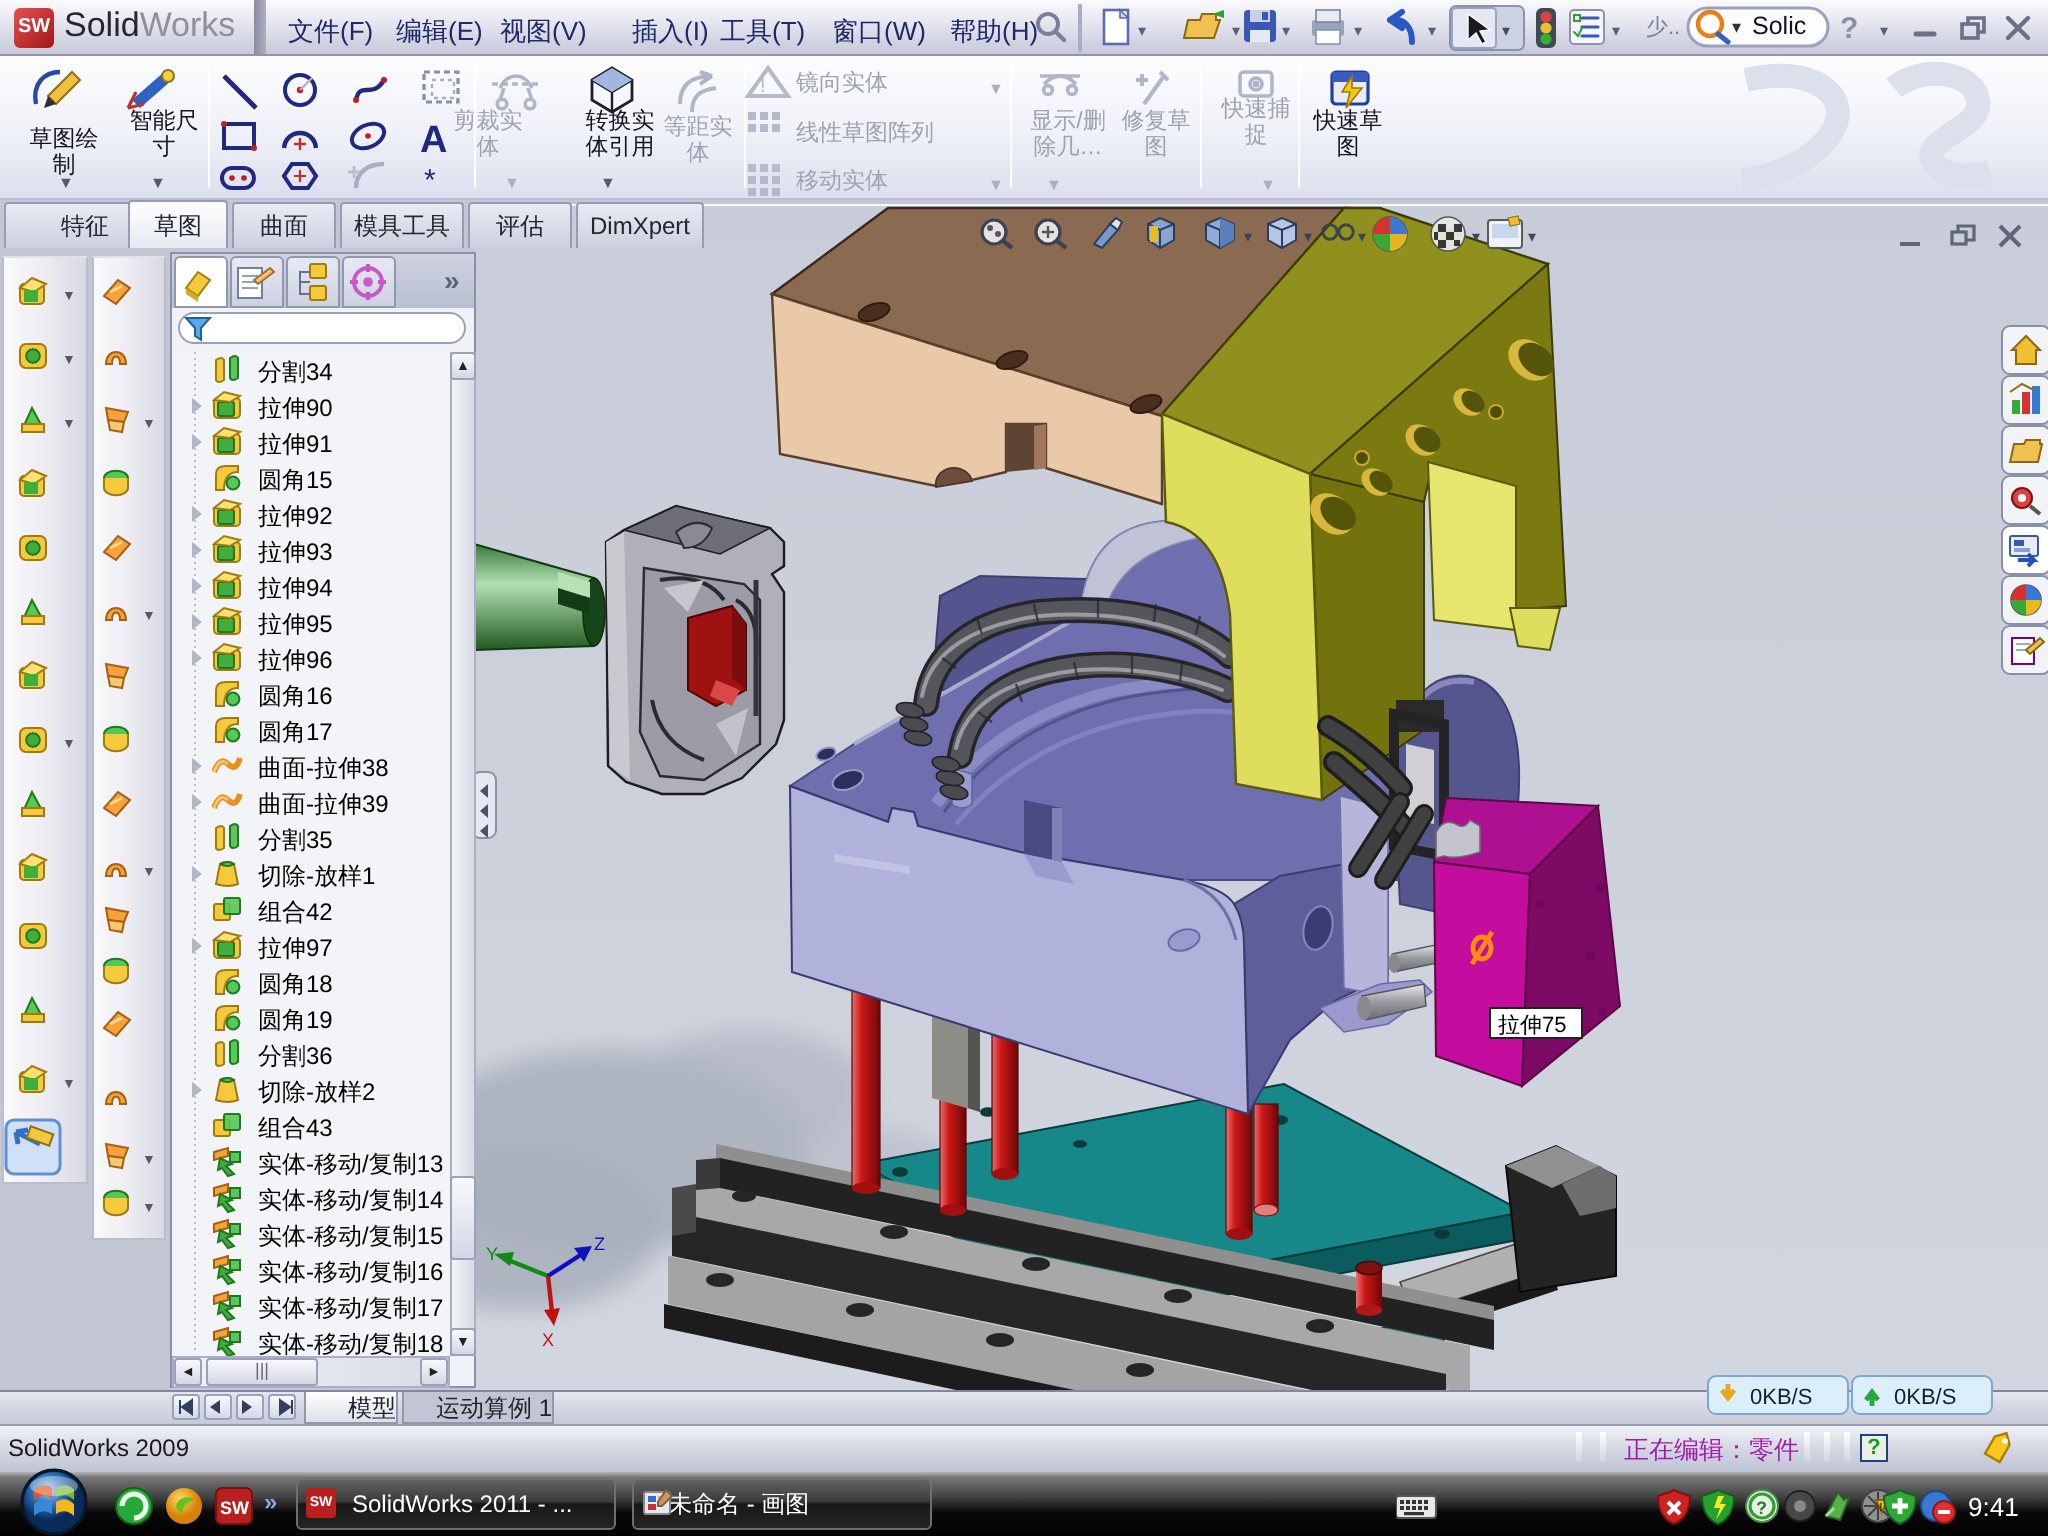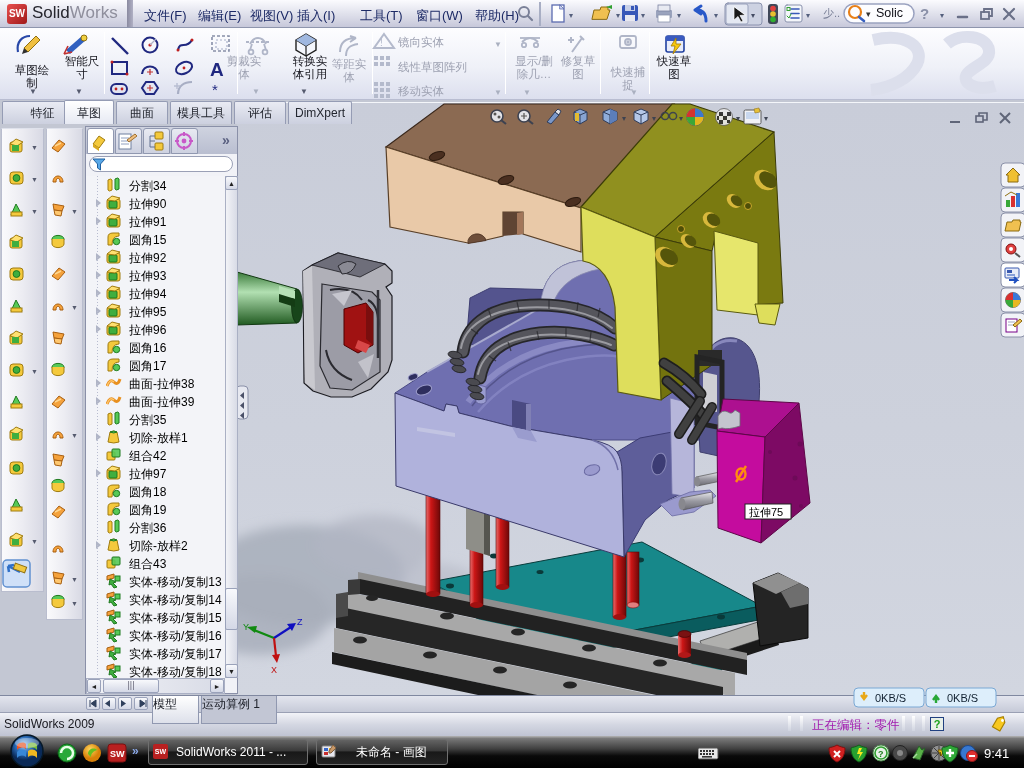--- a/index.html
+++ b/index.html
@@ -25,35 +25,35 @@
 #tree{left:86px;top:176px;width:139px;height:502px;background:#f3f4f8;overflow:hidden;z-index:7}
 .trow{position:absolute;left:0;height:18px;font-size:12px;color:#000;white-space:nowrap}
 .trow .txt{position:absolute;left:43px;top:2px}
 .trow svg{position:absolute;left:20px;top:1px}
 .exp{position:absolute;left:10px;top:5px;width:0;height:0;border-left:5px solid #b0b5c6;border-top:4px solid transparent;border-bottom:4px solid transparent}
 .sbar{background:linear-gradient(90deg,#f2f3f7,#d8dbe6);border:1px solid #aab0c4;z-index:7}
 .sbtn{position:absolute;background:linear-gradient(180deg,#f8f9fc,#d4d8e6);border:1px solid #9aa2ba;border-radius:2px;z-index:8}
 #viewport{left:237px;top:102px;width:787px;height:593px;background:linear-gradient(180deg,#c9cdd9 0%,#cdd1dc 55%,#d2d6e0 100%);border-top:1px solid #f4f6fa;z-index:1}
 #scene{left:237px;top:102px;z-index:2}
 #motionrow{left:0;top:695px;width:1024px;height:17px;background:linear-gradient(180deg,#e3e5ee,#c6cad8);border-top:1px solid #8088a0;z-index:9}
-.mtab{position:absolute;top:696px;height:28px;font-size:12px;color:#20232c;text-align:left;border:1px solid #9098b0;border-top:none;z-index:10}
+.mtab{position:absolute;top:696px;height:16px;font-size:12px;color:#20232c;text-align:right;border:1px solid #9098b0;border-top:none;z-index:10}
 #statusbar{left:0;top:712px;width:1024px;height:24px;background:linear-gradient(180deg,#f2f3f8 0%,#d4d7e2 50%,#bfc3d2 100%);border-top:1px solid #9aa0b4;z-index:9}
 #taskbar{left:0;top:736px;width:1024px;height:32px;background:linear-gradient(180deg,#b4b4b4 0%,#787878 8%,#404040 40%,#0a0a0a 62%,#000 100%);z-index:9}
 .tbtn{position:absolute;top:739px;height:26px;border-radius:3px;border:1px solid #6f6f6f;background:linear-gradient(180deg,#636363,#3a3a3a 45%,#181818 50%,#242424);color:#fff;font-size:12px;line-height:24px;white-space:nowrap;overflow:hidden;z-index:10}
 .z5{z-index:5}.z7{z-index:7}.z10{z-index:10}
 </style></head>
 <body>
 <div id="titlebar" class="abs"></div>
 <div id="logoCube" class="abs">SW</div>
 <div id="logoTxt" class="abs">Solid<span>Works</span></div>
 <div class="abs" style="left:127px;top:0;width:6px;height:27px;background:linear-gradient(90deg,#8a8aa0,#b0b0c4);z-index:5"></div>
 <div class="abs menu" style="left:144px">文件(F)</div>
 <div class="abs menu" style="left:198px">编辑(E)</div>
 <div class="abs menu" style="left:250px">视图(V)</div>
-<div class="abs menu" style="left:297px">插入(I)</div>
+<div class="abs menu" style="left:316px">插入(I)</div>
 <div class="abs menu" style="left:360px">工具(T)</div>
 <div class="abs menu" style="left:416px">窗口(W)</div>
 <div class="abs menu" style="left:475px">帮助(H)</div>
 <svg class="abs z5" style="left:500px;top:0" width="524" height="28" viewBox="500 0 524 28">
 <g stroke-linecap="round">
 <g transform="translate(518,6)">
         <circle cx="6" cy="6" r="5" fill="none" stroke="#7a8098" stroke-width="2"></circle>
         <line x1="10" y1="10" x2="14" y2="14" stroke="#7a8098" stroke-width="2.2"></line>
       </g>
 <rect x="539" y="2" width="2" height="24" fill="#a8aec4"></rect>
@@ -139,21 +139,21 @@
 <div class="cmlbl dis" style="left:224px;top:55px;width:40px">剪裁实
 体</div>
 <div class="cmlbl" style="left:284px;top:55px;width:52px">转换实
 体引用</div>
 <div class="cmlbl dis" style="left:330px;top:58px;width:38px">等距实
 体</div>
 <div class="cmlbl dis" style="left:508px;top:55px;width:52px">显示/删
 除几…</div>
 <div class="cmlbl dis" style="left:556px;top:55px;width:44px">修复草
 图</div>
-<div class="cmlbl dis" style="left:606px;top:66px;width:44px">快速捕
+<div class="cmlbl dis" style="left:606px;top:49px;width:44px">快速捕
 捉</div>
 <div class="cmlbl" style="left:652px;top:55px;width:44px">快速草
 图</div>
 <div class="cmlbl dis" style="left:398px;top:36px;width:90px;text-align:left">镜向实体</div>
 <div class="cmlbl dis" style="left:398px;top:61px;width:90px;text-align:left">线性草图阵列</div>
 <div class="cmlbl dis" style="left:398px;top:85px;width:90px;text-align:left">移动实体</div>
 <div class="vsep" style="left:104px"></div>
 <div class="vsep" style="left:237px"></div>
 <div class="vsep" style="left:372px"></div>
 <div class="vsep" style="left:505px"></div>
@@ -1117,21 +1117,21 @@
         <stop offset="0" stop-color="#ffd860"></stop>
         <stop offset="1" stop-color="#d88008"></stop>
       </radialGradient>
     </defs>
     <path d="M32 12 C32 7 38 5 41 8 C38 9 35 11 35 15 Z" fill="#68c020"></path>
 <rect x="52" y="2" width="18" height="18" rx="3" fill="#b82020" stroke="#7a1010"></rect>
     <text x="54" y="15" font-size="9" font-weight="bold" fill="#fff">SW</text>
 <text x="76" y="13" font-size="12" font-weight="bold" fill="#8aa8e8">»</text>
 </svg>
 <div class="tbtn" style="left:148px;width:160px;padding-left:27px">SolidWorks 2011 - ...</div>
-<div class="tbtn" style="left:316px;width:132px;padding-left:39px">未命名 - 画图</div>
+<div class="tbtn" style="left:316px;width:150px;padding-left:17px">未命名 - 画图</div>
 <div class="abs" style="left:153px;top:744px;width:15px;height:15px;background:#b82020;border-radius:2px;color:#fff;font-size:7px;font-weight:bold;text-align:center;line-height:15px;z-index:11">SW</div>
 <svg class="abs" style="left:321px;top:743px;z-index:11" width="17" height="17" viewBox="0 0 17 17">
     <rect x="1" y="3" width="13" height="11" rx="1" fill="#e8e8f0" stroke="#888"></rect>
     <path d="M3 5 h4 v3 h-4 z" fill="#3868c8"></path>
     <path d="M8 5 h4 v3 h-4 z" fill="#e8b820"></path>
     <path d="M3 9 h4 v3 h-4 z" fill="#c83030"></path>
     <path d="M12 2 L15 5 L10 10 L8 10 L8 8 Z" fill="#c89868" stroke="#806040"></path>
   </svg>
 <svg class="abs z10" style="left:698px;top:742px" width="300" height="22" viewBox="0 0 300 22">
 <g transform="translate(0,3)">

